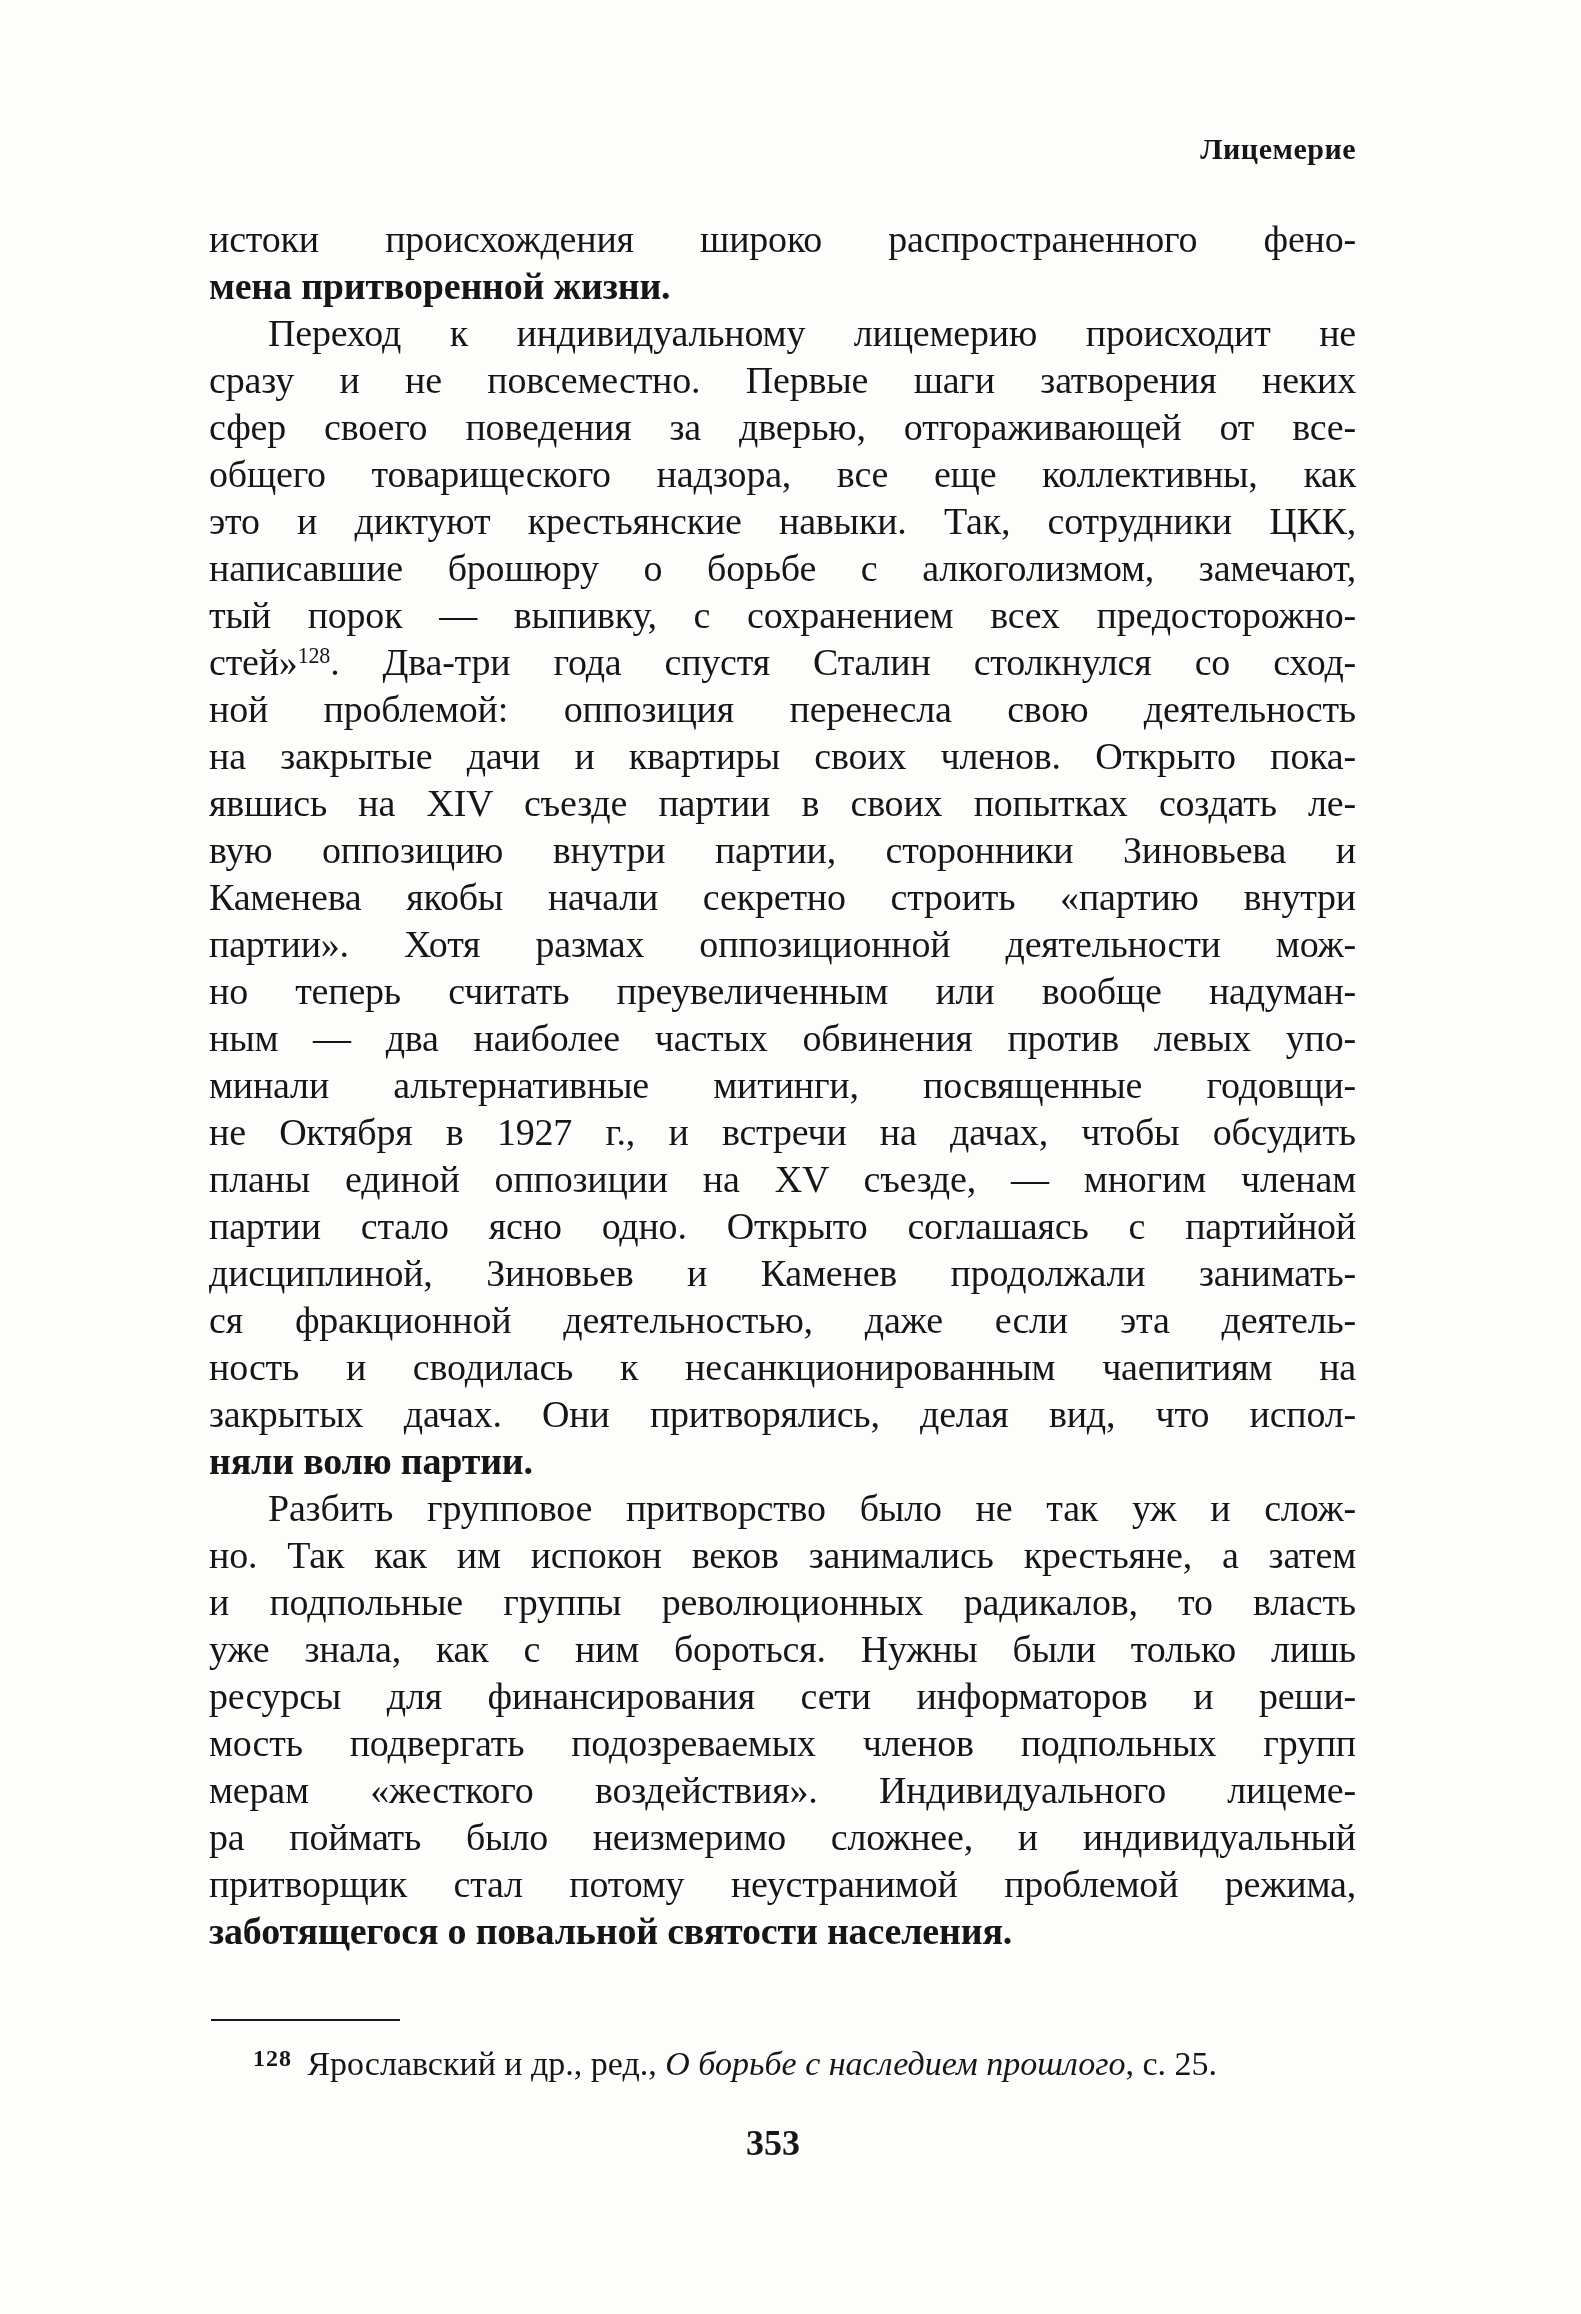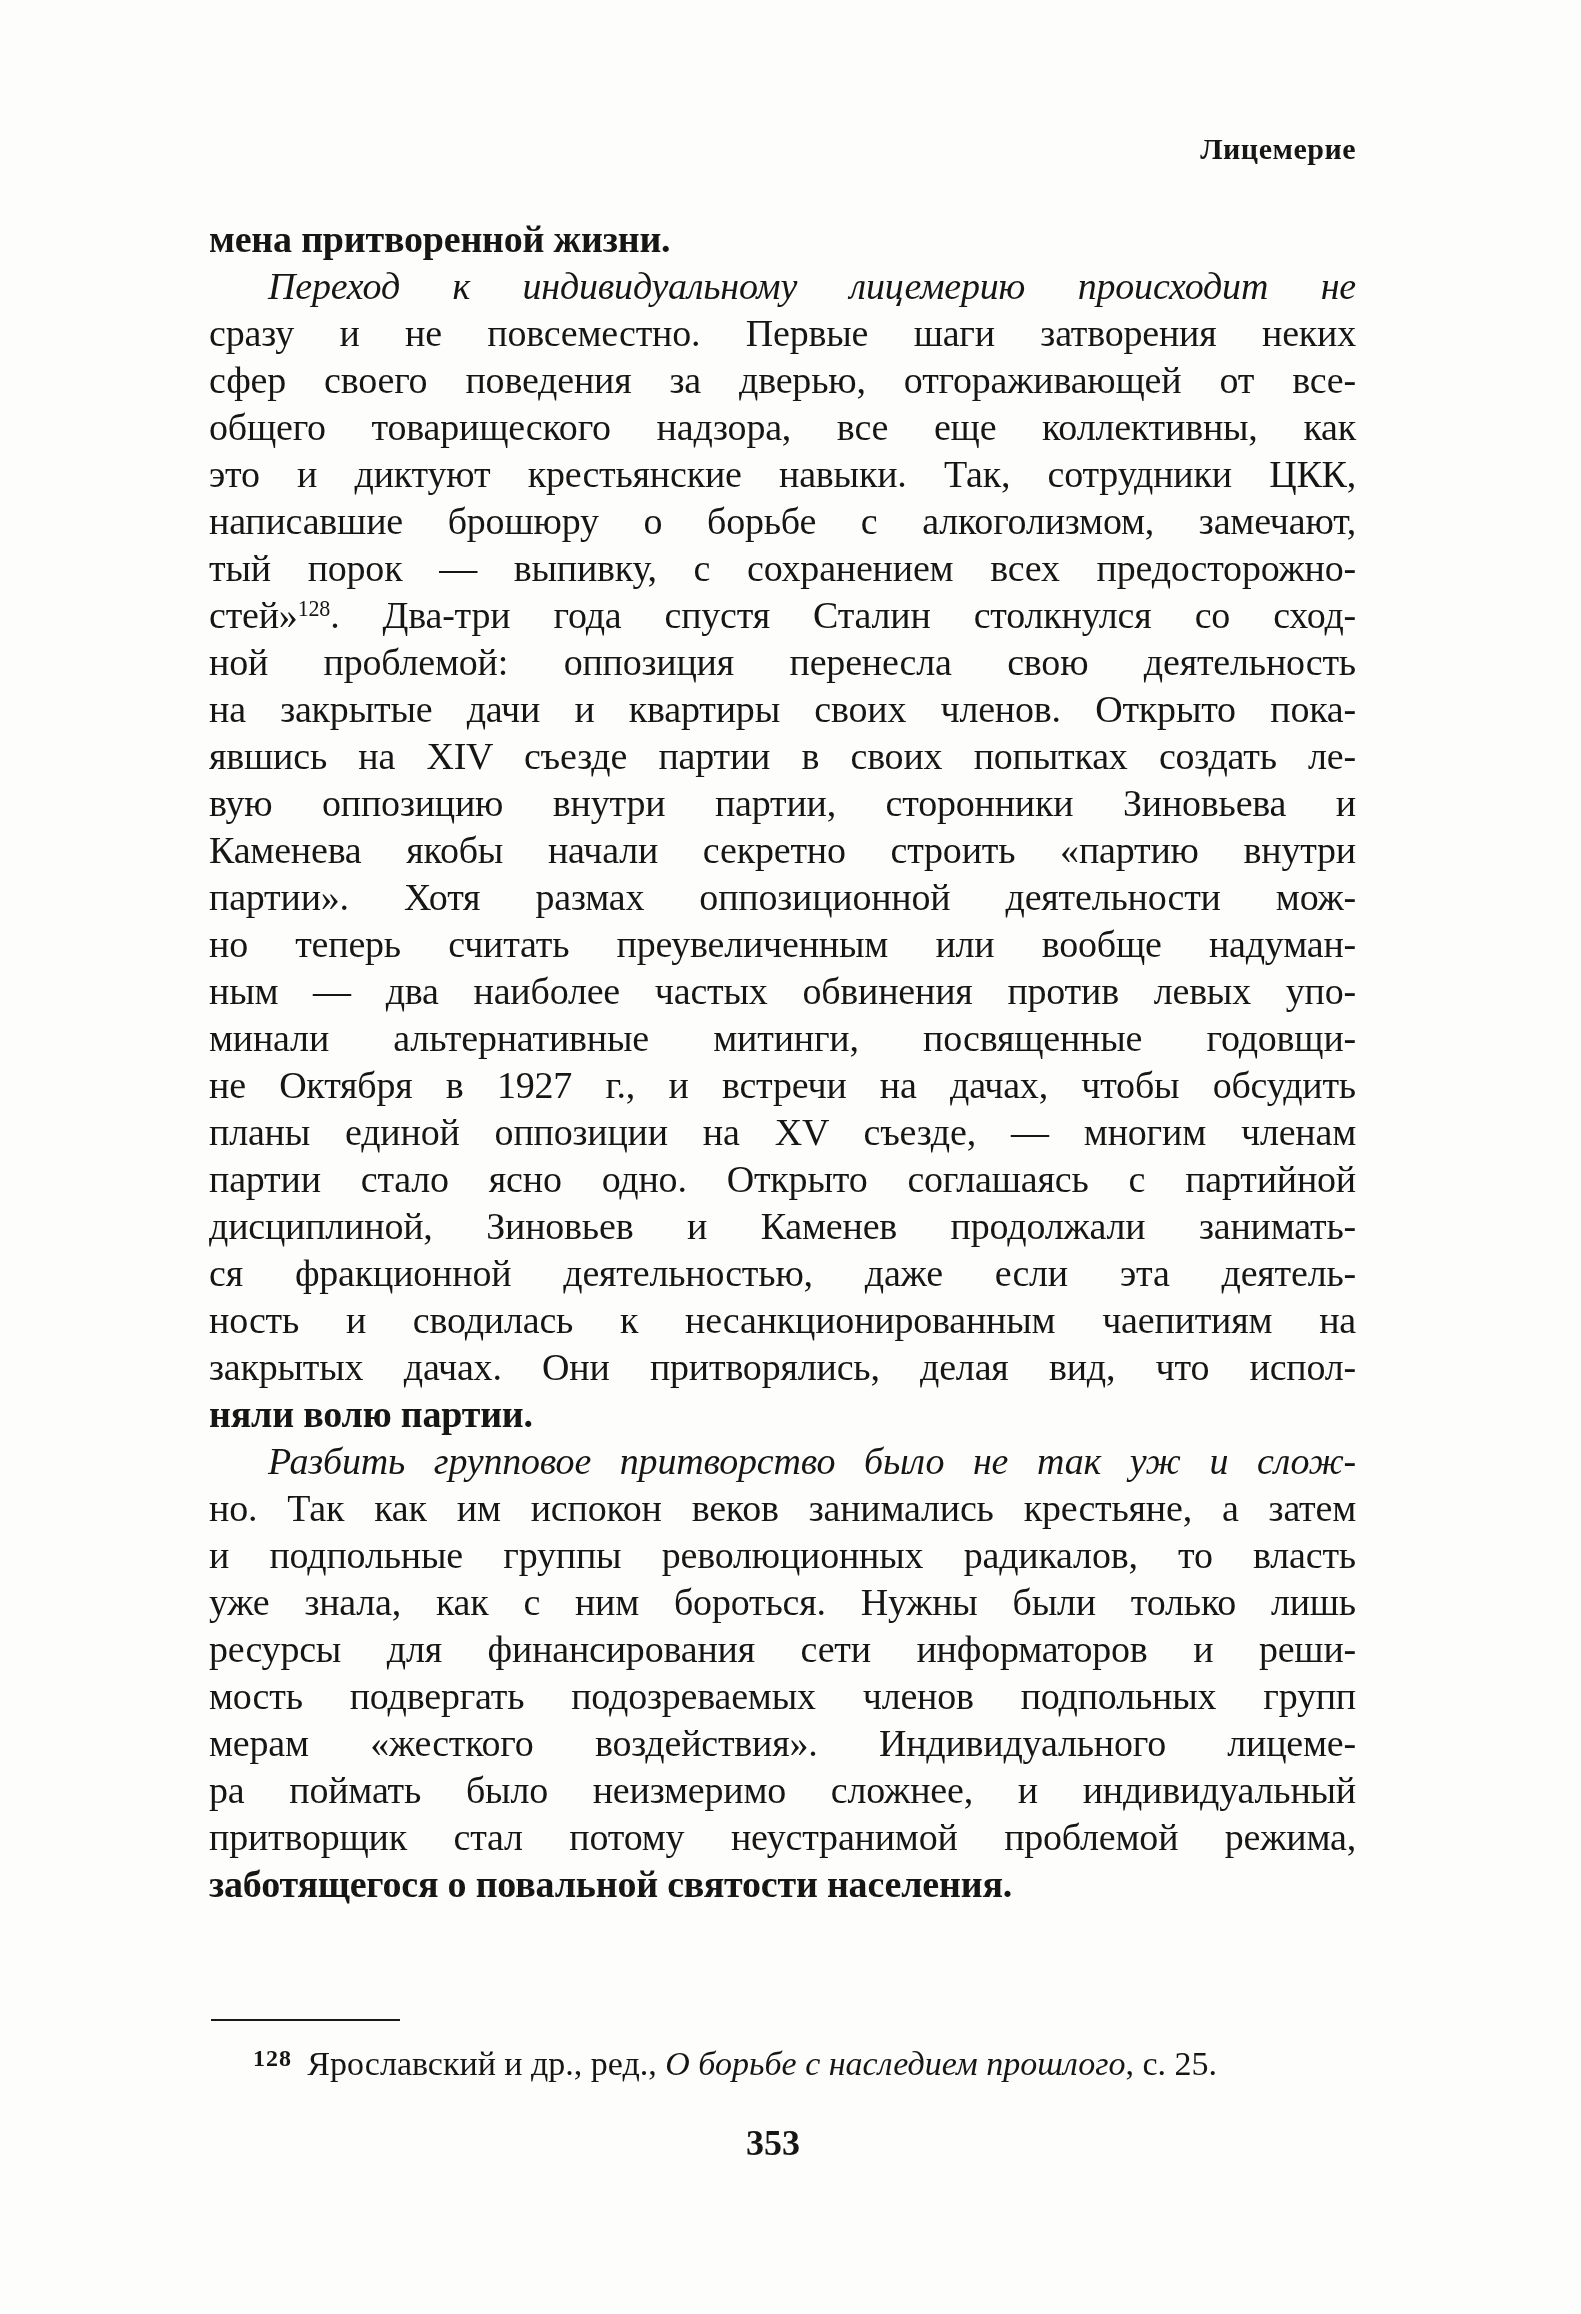--- a/index.html
+++ b/index.html
@@ -26,21 +26,21 @@
     left:209px; top:216px; width:1147px;
     font-size:38px;
     line-height:47px;
     letter-spacing:-0.2px;
   }
   .line{
     text-align:justify;
     text-align-last:justify;
   }
   .line.last{ text-align-last:left;font-weight:bold; }
-  .line.indent{ text-indent:59px;font-style:italic; }
+  .line.indent{ text-indent:59px; }
   sup{
     font-size:58%;
     line-height:0;
     vertical-align:baseline;
     position:relative;
     top:-0.55em;
   }
   .footnote-sep{
     position:absolute;
     left:211px; top:2019px; width:189px;
@@ -70,20 +70,21 @@
     font-size:36px;
   }
 </style>
 </head>
 <body>
 
 <div class="page">
   <div class="running-head">Лицемерие</div>
 
   <div class="body-text" id="body-text">
+      <div class="line"><span>истоки происхождения широко распространенного фено-</span></div>
       <div class="line last"><span>мена притворенной жизни.</span></div>
       <div class="line indent"><span>Переход к индивидуальному лицемерию происходит не</span></div>
       <div class="line"><span>сразу и не повсеместно. Первые шаги затворения неких</span></div>
       <div class="line"><span>сфер своего поведения за дверью, отгораживающей от все-</span></div>
       <div class="line"><span>общего товарищеского надзора, все еще коллективны, как</span></div>
       <div class="line"><span>это и диктуют крестьянские навыки. Так, сотрудники ЦКК,</span></div>
       <div class="line"><span>написавшие брошюру о борьбе с алкоголизмом, замечают,</span></div>
       <div class="line"><span>тый порок — выпивку, с сохранением всех предосторожно-</span></div>
       <div class="line"><span>стей»</span><sup>128</sup><span>. Два-три года спустя Сталин столкнулся со сход-</span></div>
       <div class="line"><span>ной проблемой: оппозиция перенесла свою деятельность</span></div>

